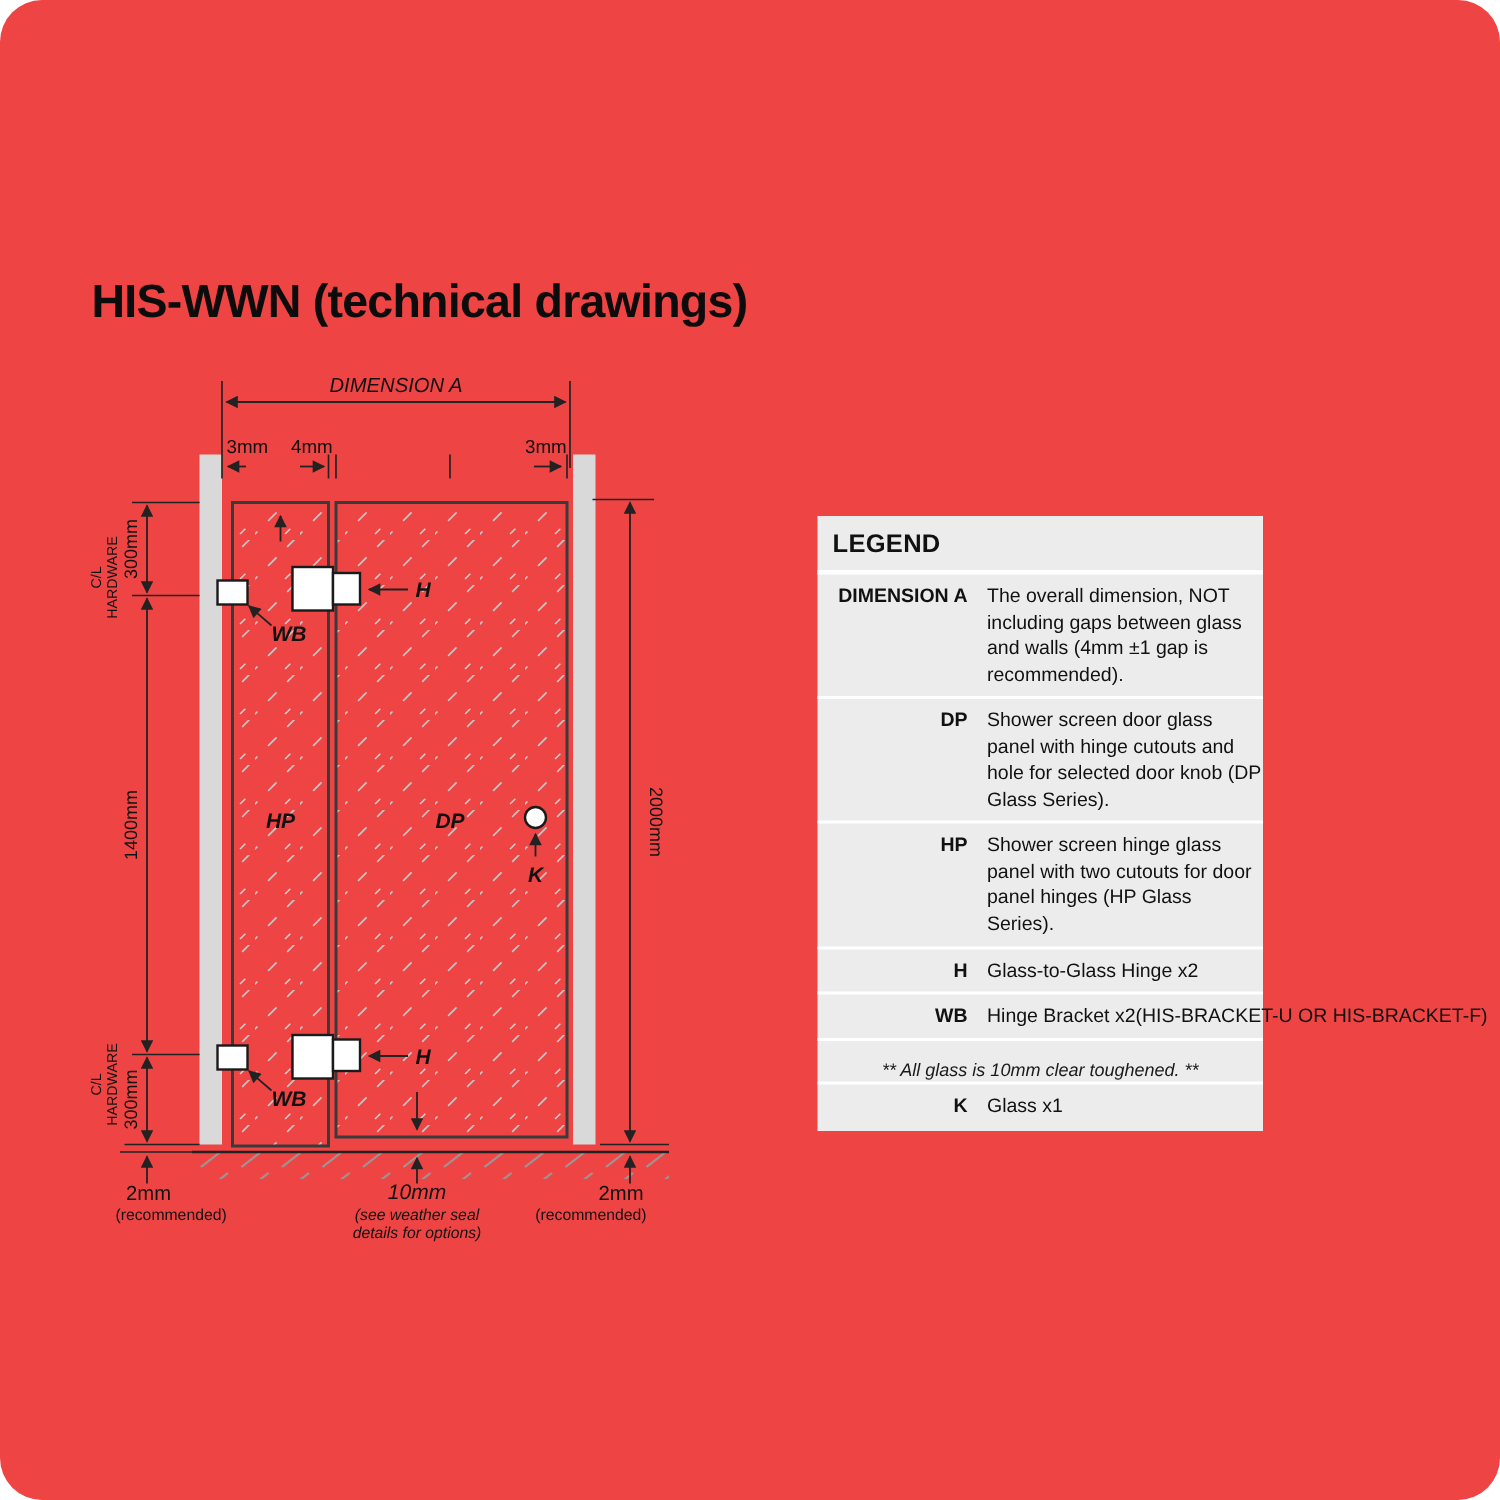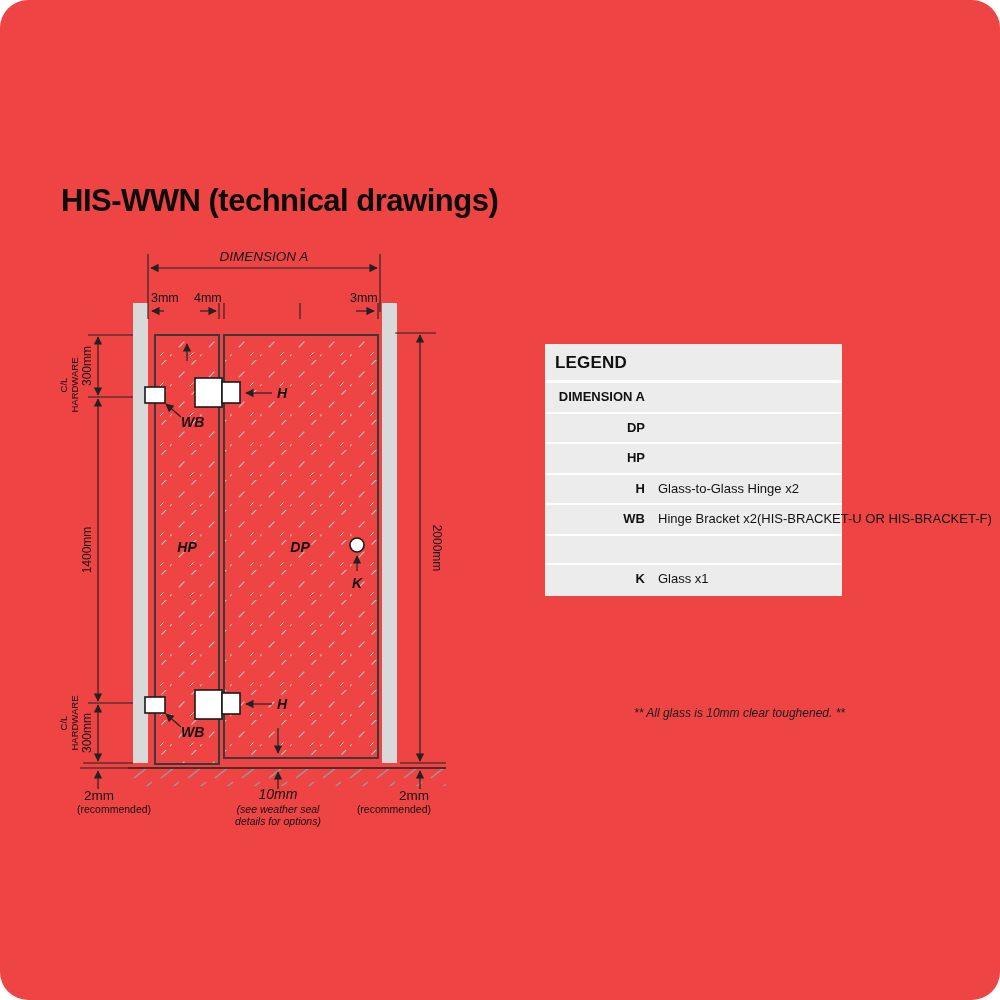--- a/index.html
+++ b/index.html
@@ -37,21 +37,21 @@
   .legend-row:last-child{border-bottom:none;padding-bottom:9px;}
   .legend-row .term{
     width:100px;flex-shrink:0;text-align:right;font-weight:bold;font-size:13px;line-height:1.35;
   }
   .legend-row .desc{
     padding-left:13px;width:185px;font-size:13px;line-height:1.35;
   }
   .legend-row .desc.nowrap{white-space:nowrap;overflow:visible;}
   .legend-row.empty{min-height:16px;}
   #legend-footnote{
-    position:absolute;left:634px;top:706px;font-size:12px;font-style:italic;
+    position:absolute;left:588px;top:706px;font-size:12px;font-style:italic;
     color:#1a1a1a;white-space:nowrap;
   }
 </style>
 </head>
 <body>
 
 <div id="canvas">
 
   <div id="page-title">HIS-WWN (technical drawings)</div>
 
@@ -179,28 +179,31 @@
       <text class="mm-text" x="379" y="560" text-anchor="end">2mm</text>
       <text class="small-note" x="381" y="573" text-anchor="end">(recommended)</text>
     </g>
   </svg>
 
   <div id="legend">
     <div class="legend-header">LEGEND</div>
 
     <div class="legend-row">
       <div class="term">DIMENSION A</div>
+      <div class="desc">The overall dimension, NOT including gaps between glass and walls (4mm ±1 gap is recommended).</div>
     </div>
 
     <div class="legend-row">
       <div class="term">DP</div>
+      <div class="desc">Shower screen door glass panel with hinge cutouts and hole for selected door knob (DP Glass Series).</div>
     </div>
 
     <div class="legend-row">
       <div class="term">HP</div>
+      <div class="desc">Shower screen hinge glass panel with two cutouts for door panel hinges (HP Glass Series).</div>
     </div>
 
     <div class="legend-row">
       <div class="term">H</div>
       <div class="desc">Glass-to-Glass Hinge x2</div>
     </div>
 
     <div class="legend-row">
       <div class="term">WB</div>
       <div class="desc nowrap">Hinge Bracket x2(HIS-BRACKET-U OR HIS-BRACKET-F)</div>

